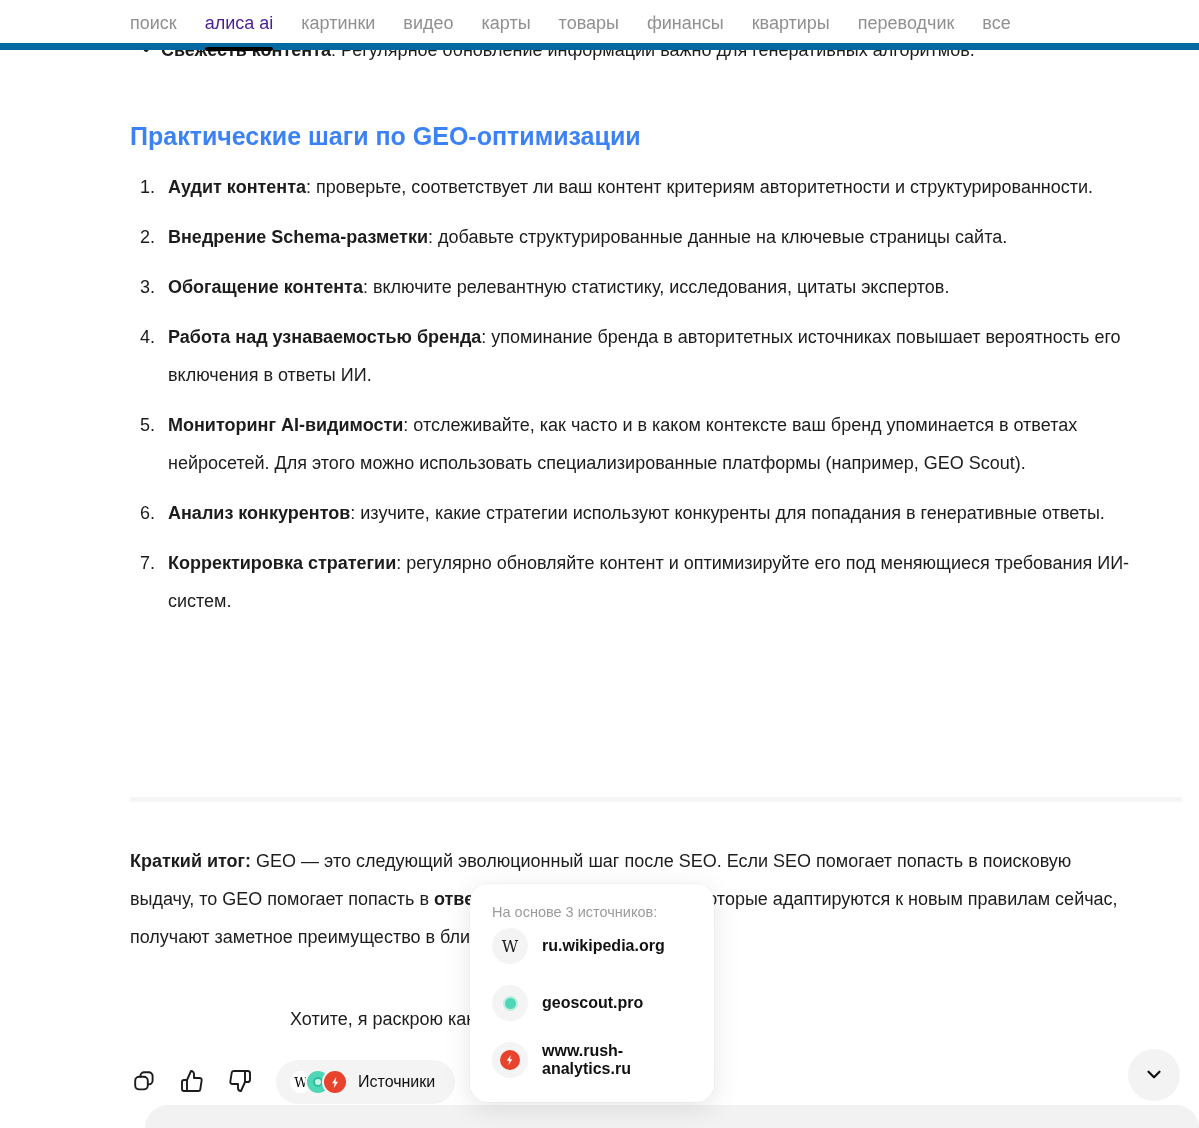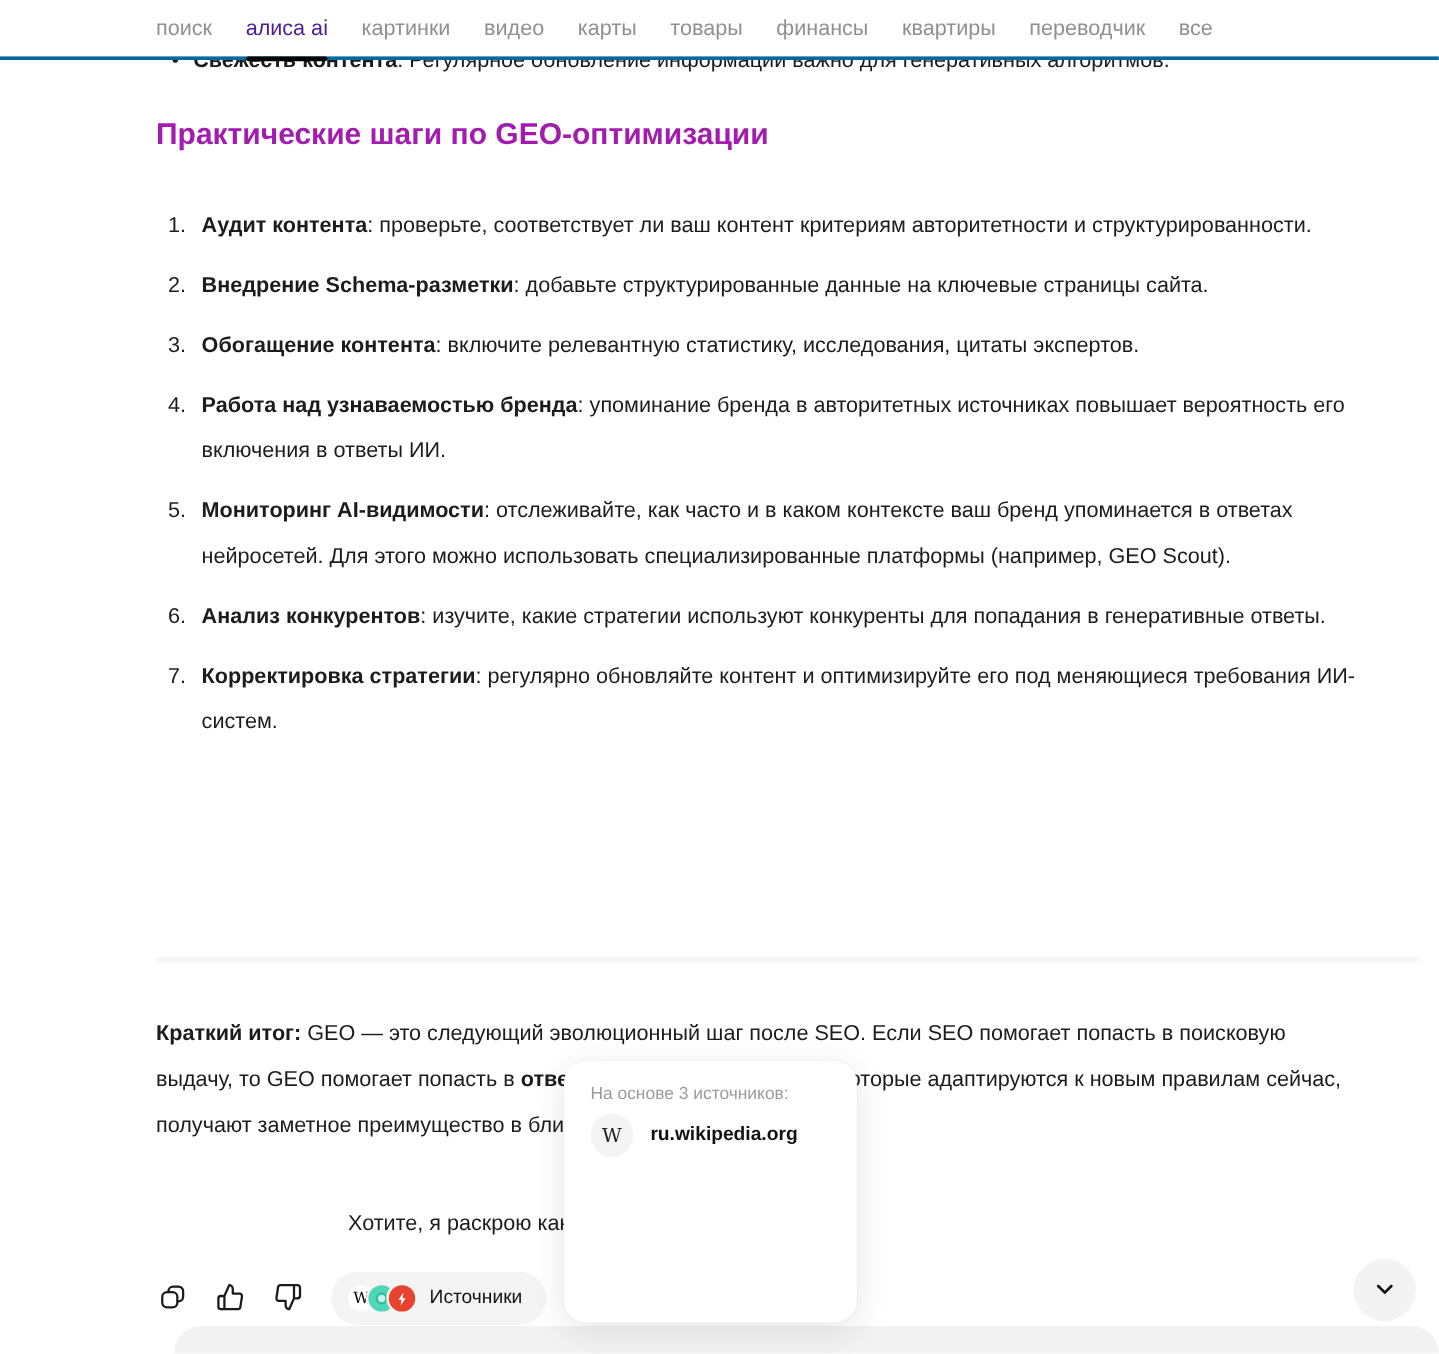--- a/index.html
+++ b/index.html
@@ -6,21 +6,21 @@
   html,body { margin:0; padding:0; }
   body {
     width:1199px; height:1128px; position:relative; overflow:hidden;
     background:#ffffff; color:#1c1c1c;
     font-family:"Liberation Sans", sans-serif;
   }
 
   
   .nav {
     position:absolute; top:0; left:0; right:0; height:50px; z-index:20;
-    background:#ffffff; border-bottom:3px solid #0369a1;
+    background:#ffffff; border-bottom:7px solid #0369a1;
     display:flex; gap:28px; align-items:flex-start; padding:13px 0 0 130px;
   }
   .nav .tab {
     font-size:18px; color:#909090; white-space:nowrap; position:relative; cursor:pointer;
   }
   .nav .tab.active { color:#4c1d95; font-weight:normal; }
   .nav .tab.active::after {
     content:""; position:absolute; left:0; right:0; top:34px; height:4px;
     background:#000; border-radius:2px;
   }
@@ -28,21 +28,21 @@
   
   .clipped-bullet {
     position:absolute; left:143px; top:36px; width:1010px; z-index:1;
     font-size:18px; line-height:28px; color:#1c1c1c;
   }
   .clipped-bullet .marker { display:inline-block; width:18px; }
   .lead { font-weight:bold; }
 
   
   .heading {
-    position:absolute; left:130px; top:98px; font-size:25px; font-weight:bold; color:#a21caf;
+    position:absolute; left:130px; top:122px; font-size:25px; font-weight:bold; color:#3b82f6;
   }
 
   
   .steps { position:absolute; left:130px; top:168px; width:1000px; }
   .step { display:flex; margin-bottom:12px; font-size:18px; line-height:38px; }
   .step .num { flex:none; width:38px; padding-left:10px; }
   .step .body { flex:1; }
 
   
   .divider {
@@ -229,13 +229,29 @@
 </button>
 
 <div class="popup">
   <div class="popup-header">На основе 3 источников:</div>
   <div class="source-row">
     <span class="source-icon">
         <span class="wiki-w">W</span>
       </span>
     <span class="source-domain">ru.wikipedia.org</span>
   </div>
+  <div class="source-row">
+    <span class="source-icon">
+        <span class="geo-disc"></span>
+      </span>
+    <span class="source-domain">geoscout.pro</span>
+  </div>
+  <div class="source-row">
+    <span class="source-icon">
+      <span class="rush-disc">
+          <svg width="12" height="12" viewBox="0 0 24 24">
+            <path d="M13.4 2 5.6 13.3h4.7L8.9 22l7.9-11.3h-4.8L13.4 2z"></path>
+          </svg>
+        </span>
+    </span>
+    <span class="source-domain">www.rush-analytics.ru</span>
+  </div>
 </div>
 
 </body></html>

